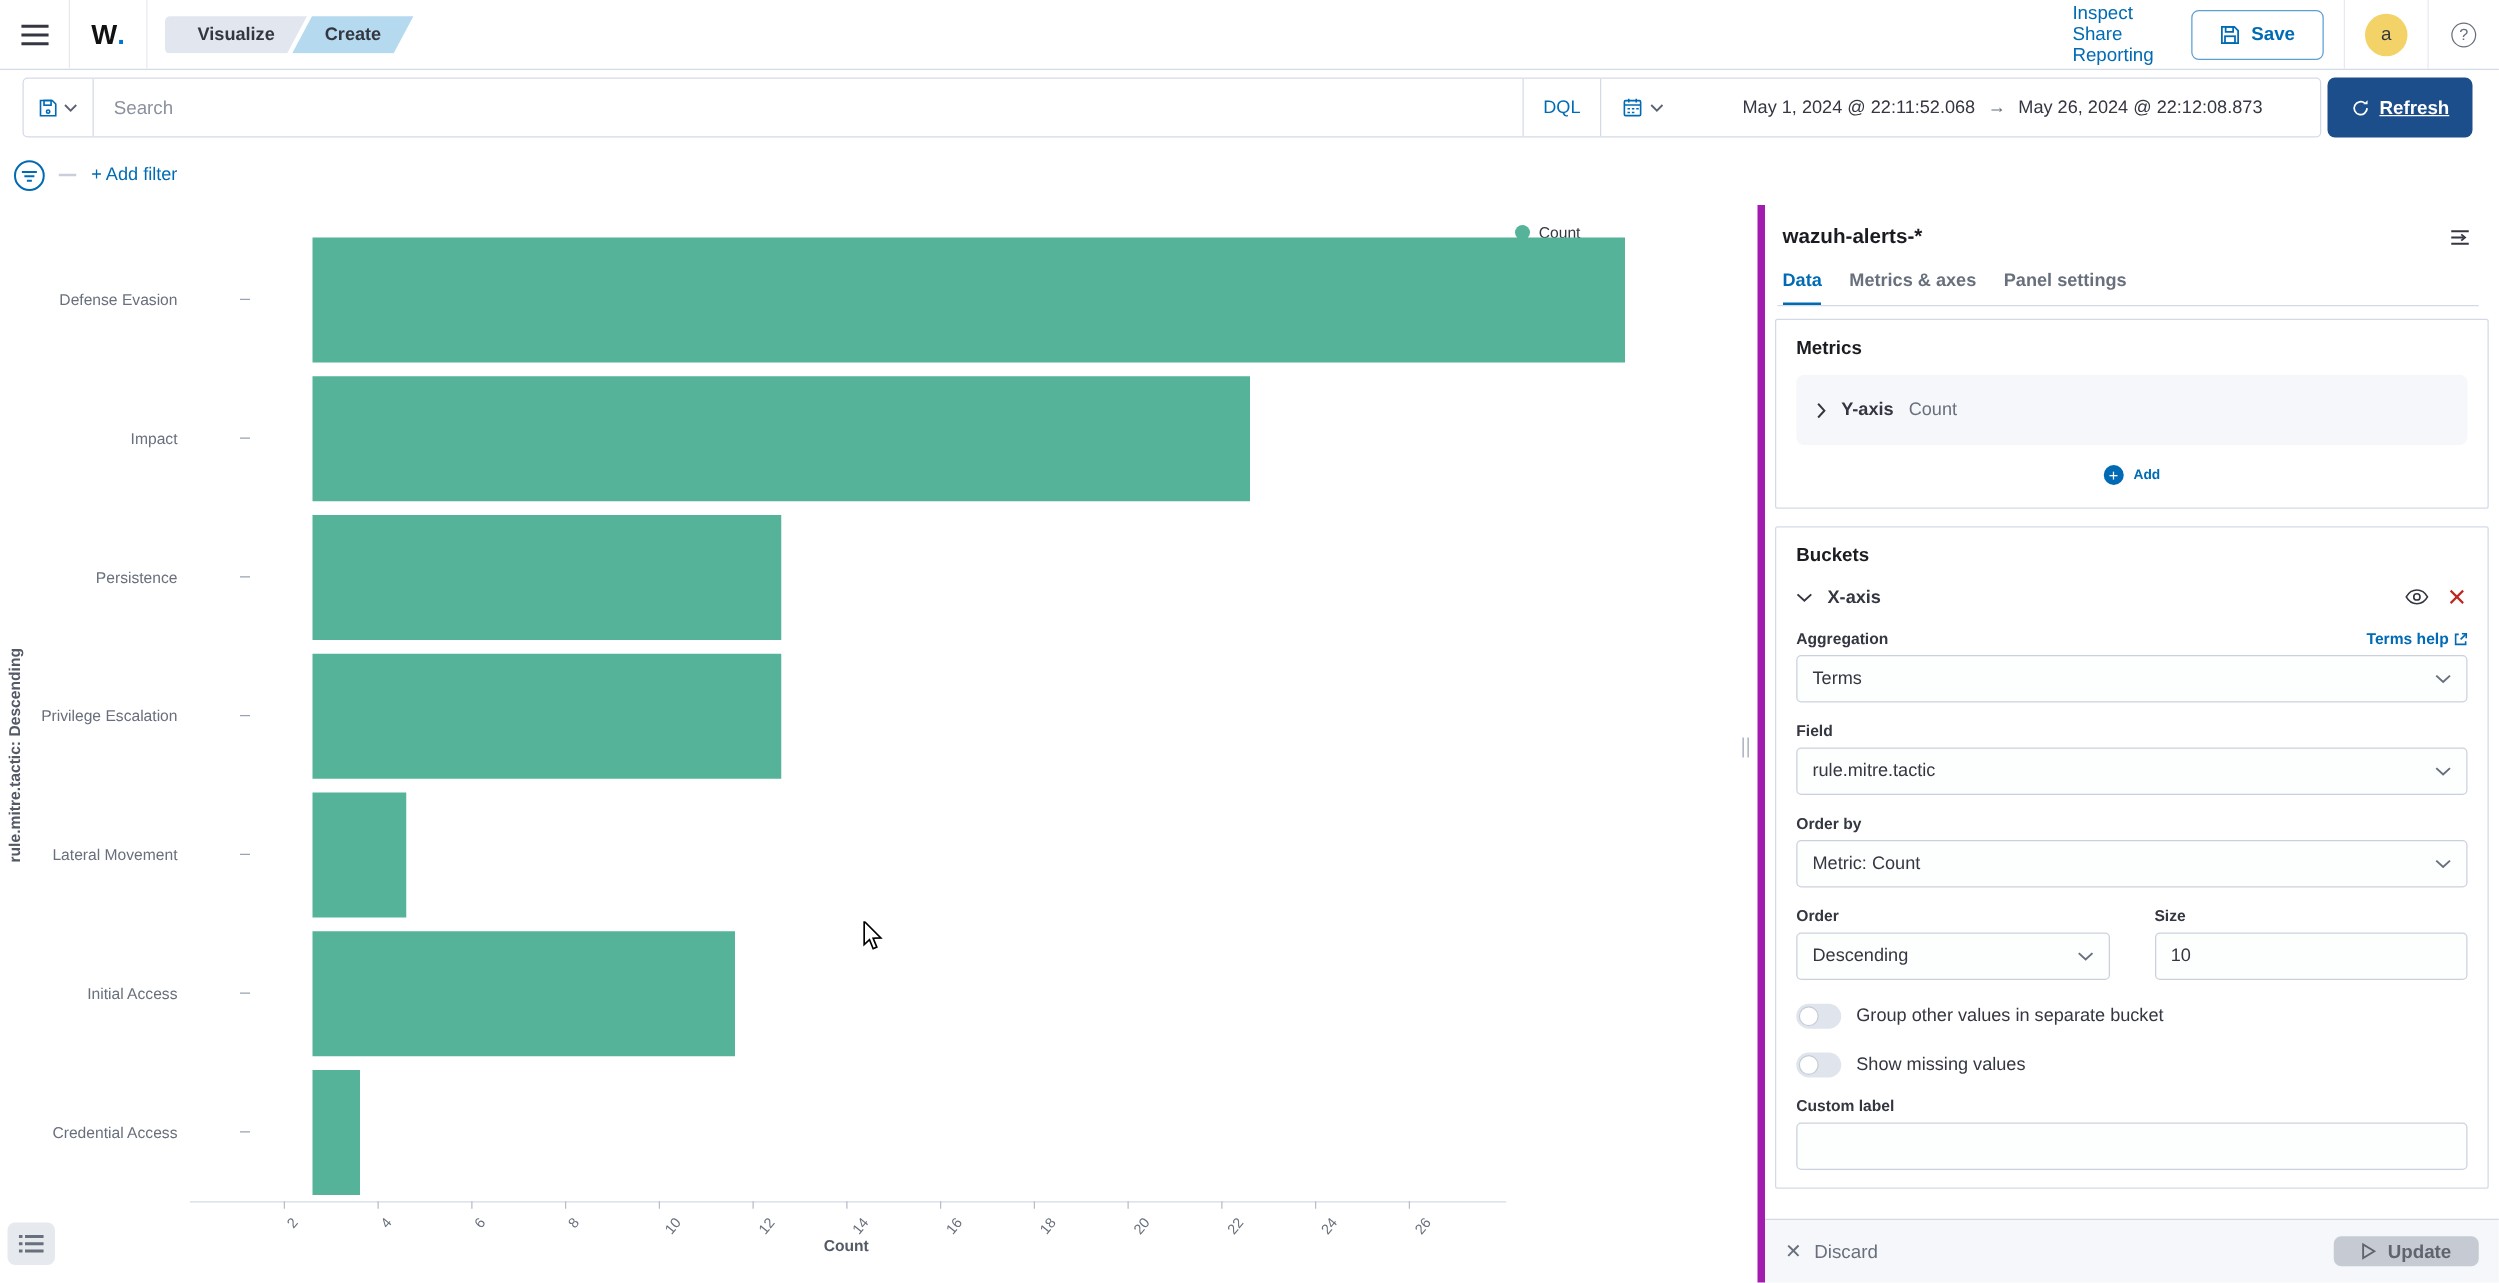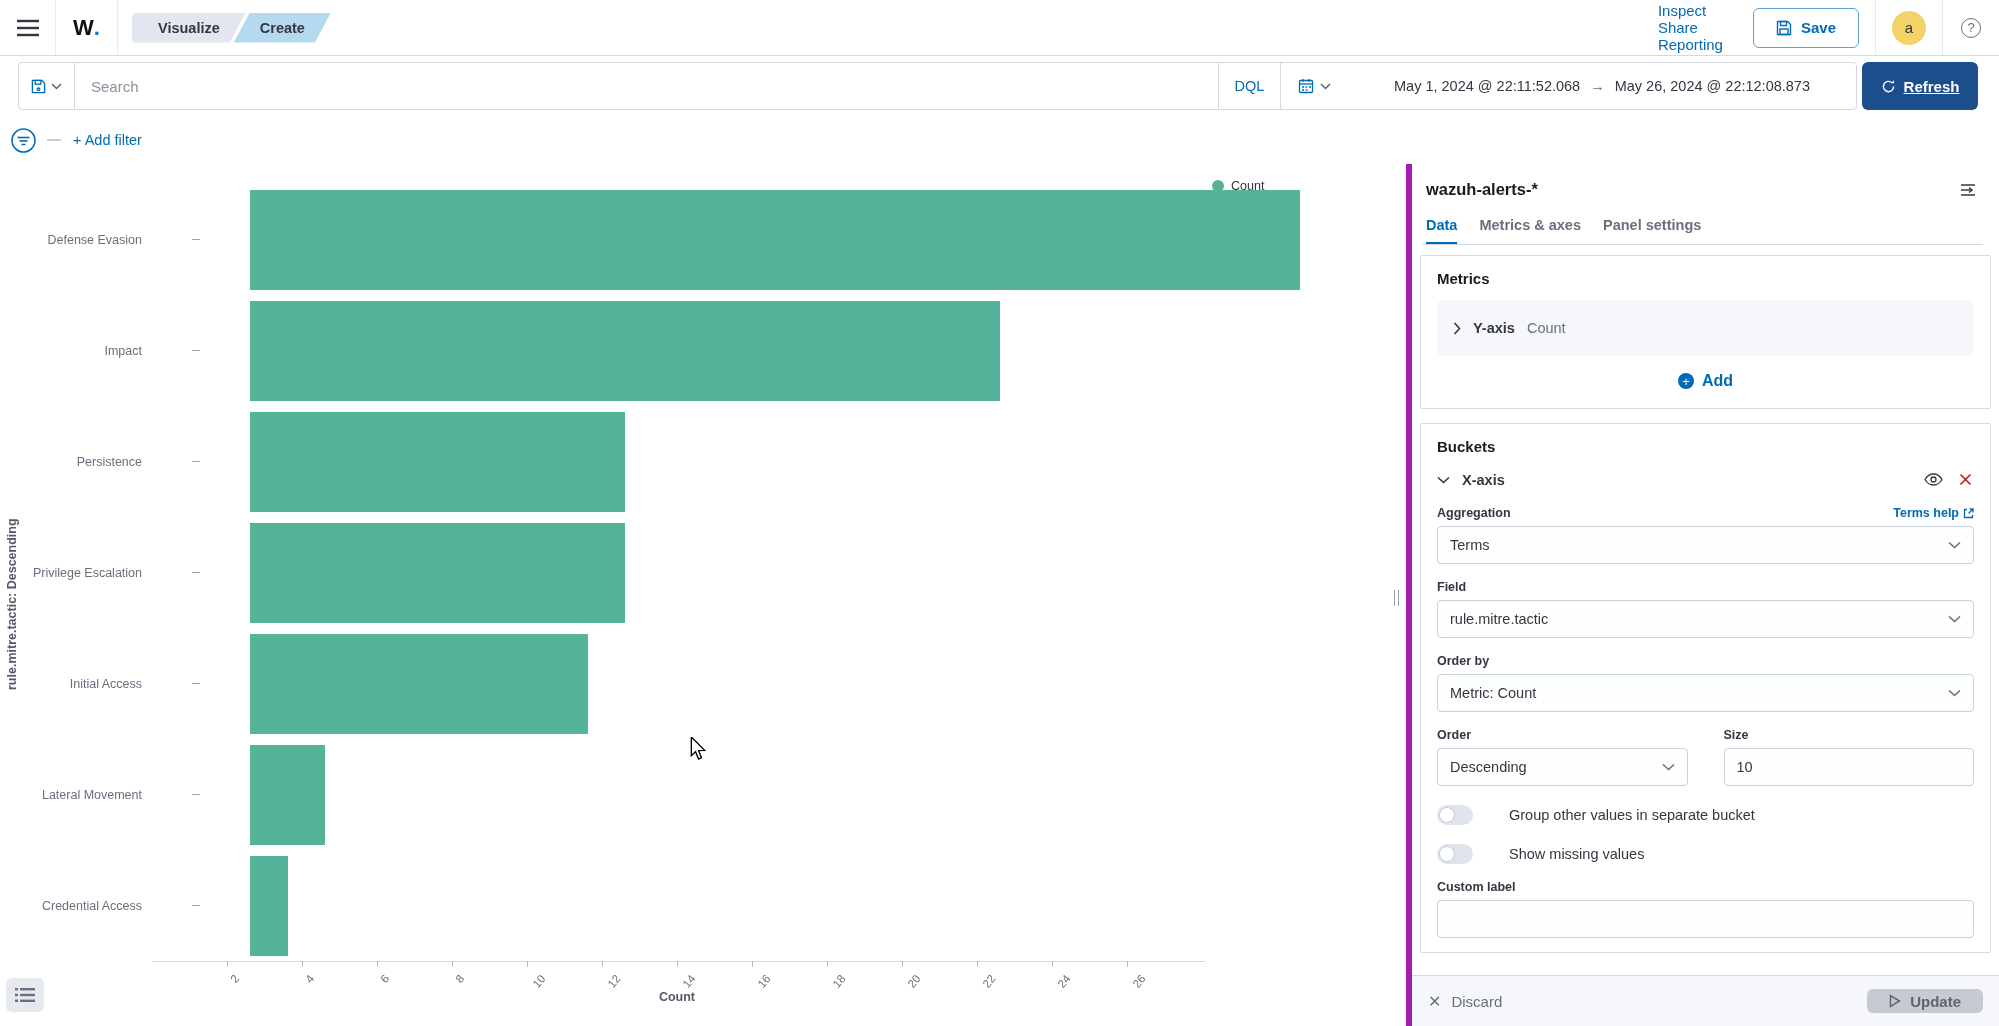--- a/index.html
+++ b/index.html
@@ -99,40 +99,40 @@
   .card { border:1px solid #D3DAE6; border-radius:2px; padding:14px 16px; background:#fff; }
   .card + .card { margin-top:14px; }
   .card-heading { font-size:15px; font-weight:bold; color:#1A1C21; }
   .accordion-row { margin-top:13px; background:#F5F7FA; border-radius:6px; height:56px; display:flex;
     align-items:center; gap:12px; padding:0 16px; cursor:pointer; }
   .acc-label { font-size:14.5px; font-weight:600; color:#343741; }
   .acc-value { font-size:14.5px; color:#69707D; }
   .add-row { display:flex; align-items:center; justify-content:center; gap:8px; margin:16px 0 4px; cursor:pointer; }
   .plus-circle { width:16px; height:16px; border-radius:50%; background:#006BB4; color:#fff; font-size:13px;
     display:flex; align-items:center; justify-content:center; line-height:1; }
-  .add-label { color:#006BB4; font-size:16px; font-weight:600; }
+  .add-label { color:#006BB4; font-size:11px; font-weight:600; }
   .xaxis-row { display:flex; align-items:center; gap:12px; margin-top:16px; }
   .xaxis-row .spacer { flex:1; }
   .icon-btn { background:none; border:none; cursor:pointer; display:flex; align-items:center; padding:2px; }
   .form-label { font-size:12.5px; font-weight:bold; color:#343741; margin:16px 0 6px; }
   .label-row { display:flex; align-items:baseline; justify-content:space-between; margin:18px 0 6px; }
   .label-row .form-label { margin:0; }
   .terms-help { color:#006BB4; font-size:12.5px; font-weight:600; display:flex; align-items:center; gap:4px; cursor:pointer; }
   .select { height:38px; border:1px solid #CBD1DC; border-radius:4px; background:#FDFEFE; display:flex;
     align-items:center; padding:0 12px; font-size:14.5px; color:#343741; cursor:pointer; }
   .select .chev { margin-left:auto; }
   .two-col { display:flex; gap:36px; }
   .two-col > div { flex:1; }
   .text-input { height:38px; border:1px solid #CBD1DC; border-radius:4px; background:#FDFEFE; width:100%;
     padding:0 12px; font-size:14.5px; color:#343741; font-family:"Liberation Sans",sans-serif; }
   .toggle-row { display:flex; align-items:center; gap:12px; margin-top:19px; }
   .toggle { width:36px; height:20px; border-radius:10px; background:#E0E5ED; position:relative; cursor:pointer; }
   .toggle .knob { position:absolute; left:2px; top:2px; width:16px; height:16px; border-radius:50%;
     background:#fff; border:1px solid #C5CCD8; }
-  .toggle-label { font-size:14.5px; color:#343741;margin-left:24px; }
+  .toggle-label { font-size:14.5px; color:#343741; }
   .panel-footer { height:51px; border-top:1px solid #D3DAE6; background:#F5F7FA; display:flex;
     align-items:center; justify-content:space-between; padding:0 16px; }
   .discard { display:flex; align-items:center; gap:10px; color:#69707D; font-size:15px; cursor:pointer; }
   .discard .x { font-size:16px; }
   .update-btn { display:flex; align-items:center; gap:9px; background:#C6CBD3; color:#5F656F;
     border:none; border-radius:6px; height:24px; padding:0 22px; font-size:15px; font-weight:600; cursor:default; }
 </style>
 </head>
 <body>
 
@@ -266,31 +266,31 @@
         </div>
       </div>
       <div class="crow">
         <div class="clabel">Privilege Escalation</div>
         <div class="ctickdash"></div>
         <div class="cbararea">
           <div class="cbar" style="width: 35.7143%; background: rgb(84, 179, 153);"></div>
         </div>
       </div>
       <div class="crow">
+        <div class="clabel">Lateral Movement</div>
+        <div class="ctickdash"></div>
+        <div class="cbararea">
+          <div class="cbar" style="width: 7.14286%; background: rgb(84, 179, 153);"></div>
+        </div>
+      </div>
+      <div class="crow">
         <div class="clabel">Initial Access</div>
         <div class="ctickdash"></div>
         <div class="cbararea">
           <div class="cbar" style="width: 32.1429%; background: rgb(84, 179, 153);"></div>
-        </div>
-      </div>
-      <div class="crow">
-        <div class="clabel">Lateral Movement</div>
-        <div class="ctickdash"></div>
-        <div class="cbararea">
-          <div class="cbar" style="width: 7.14286%; background: rgb(84, 179, 153);"></div>
         </div>
       </div>
       <div class="crow">
         <div class="clabel">Credential Access</div>
         <div class="ctickdash"></div>
         <div class="cbararea">
           <div class="cbar" style="width: 3.57143%; background: rgb(84, 179, 153);"></div>
         </div>
       </div>
     </div>

